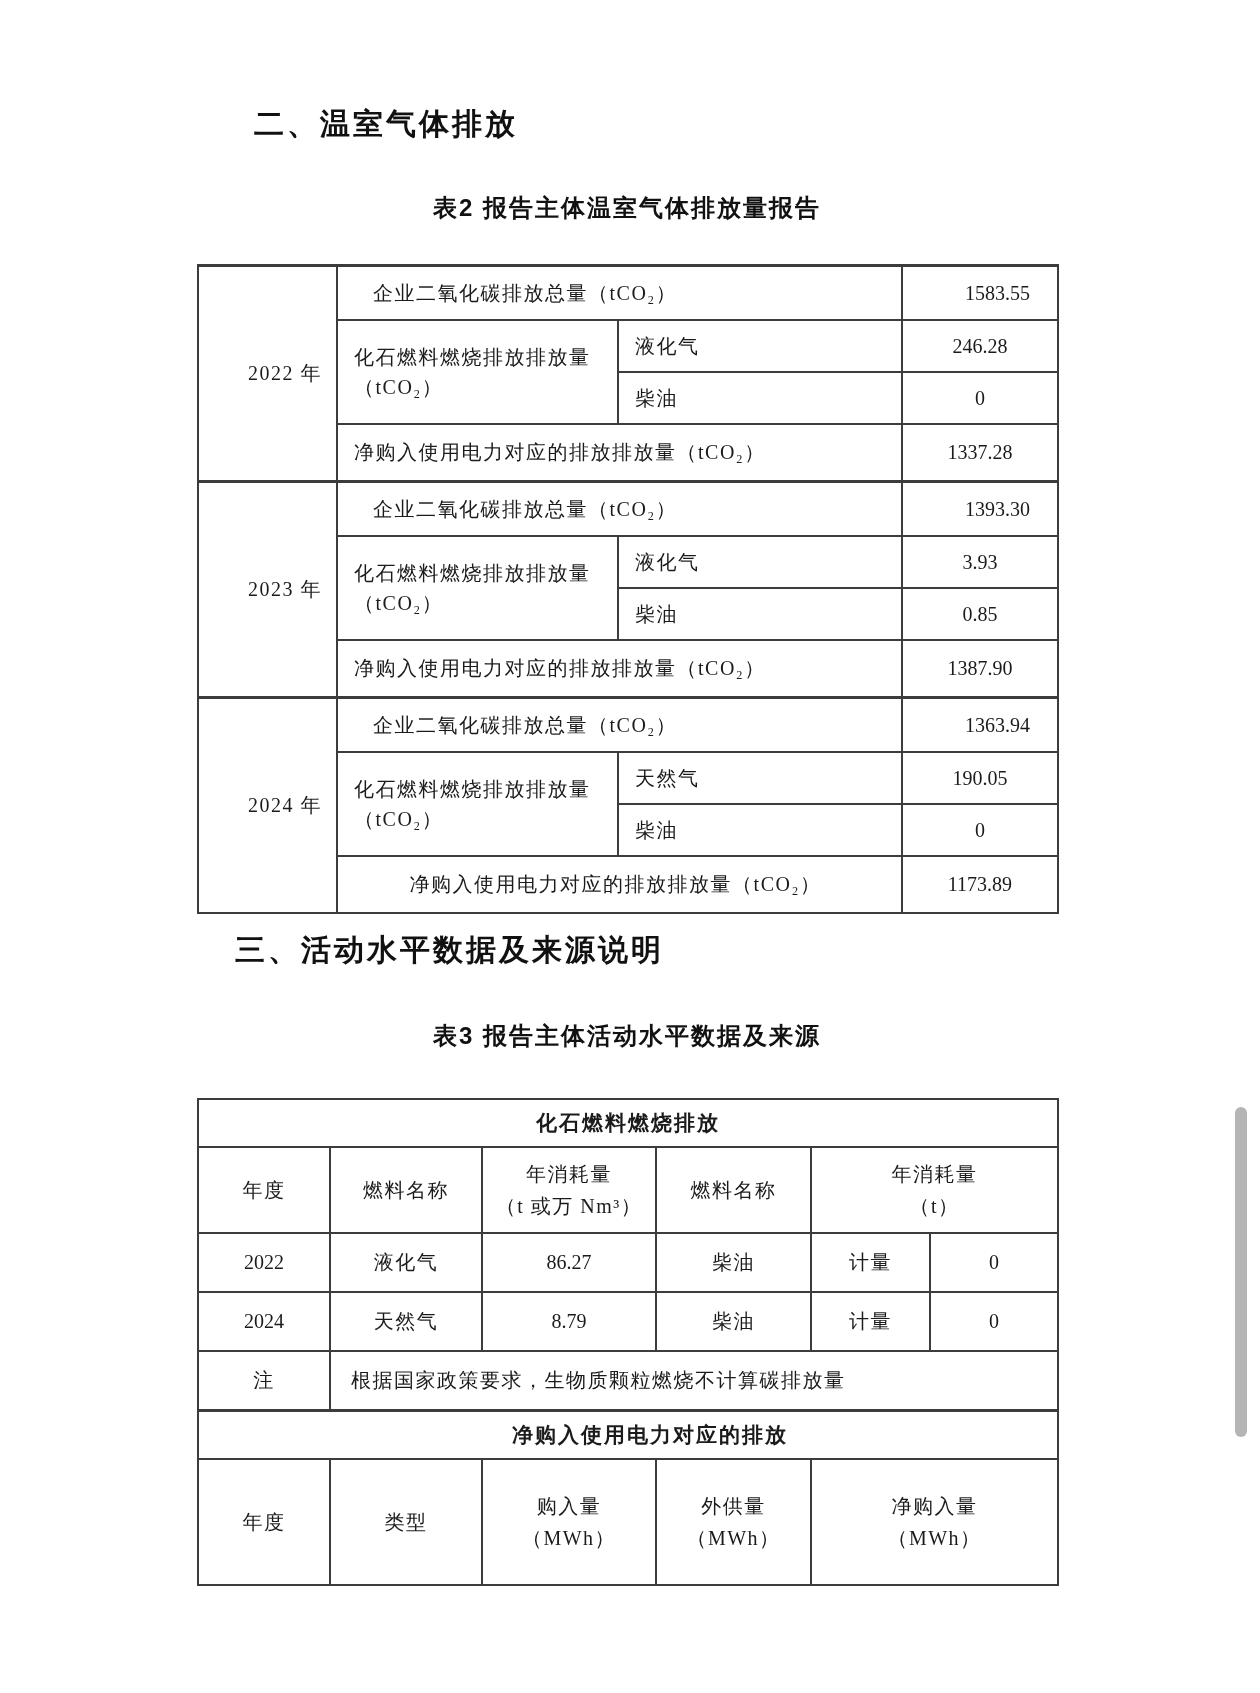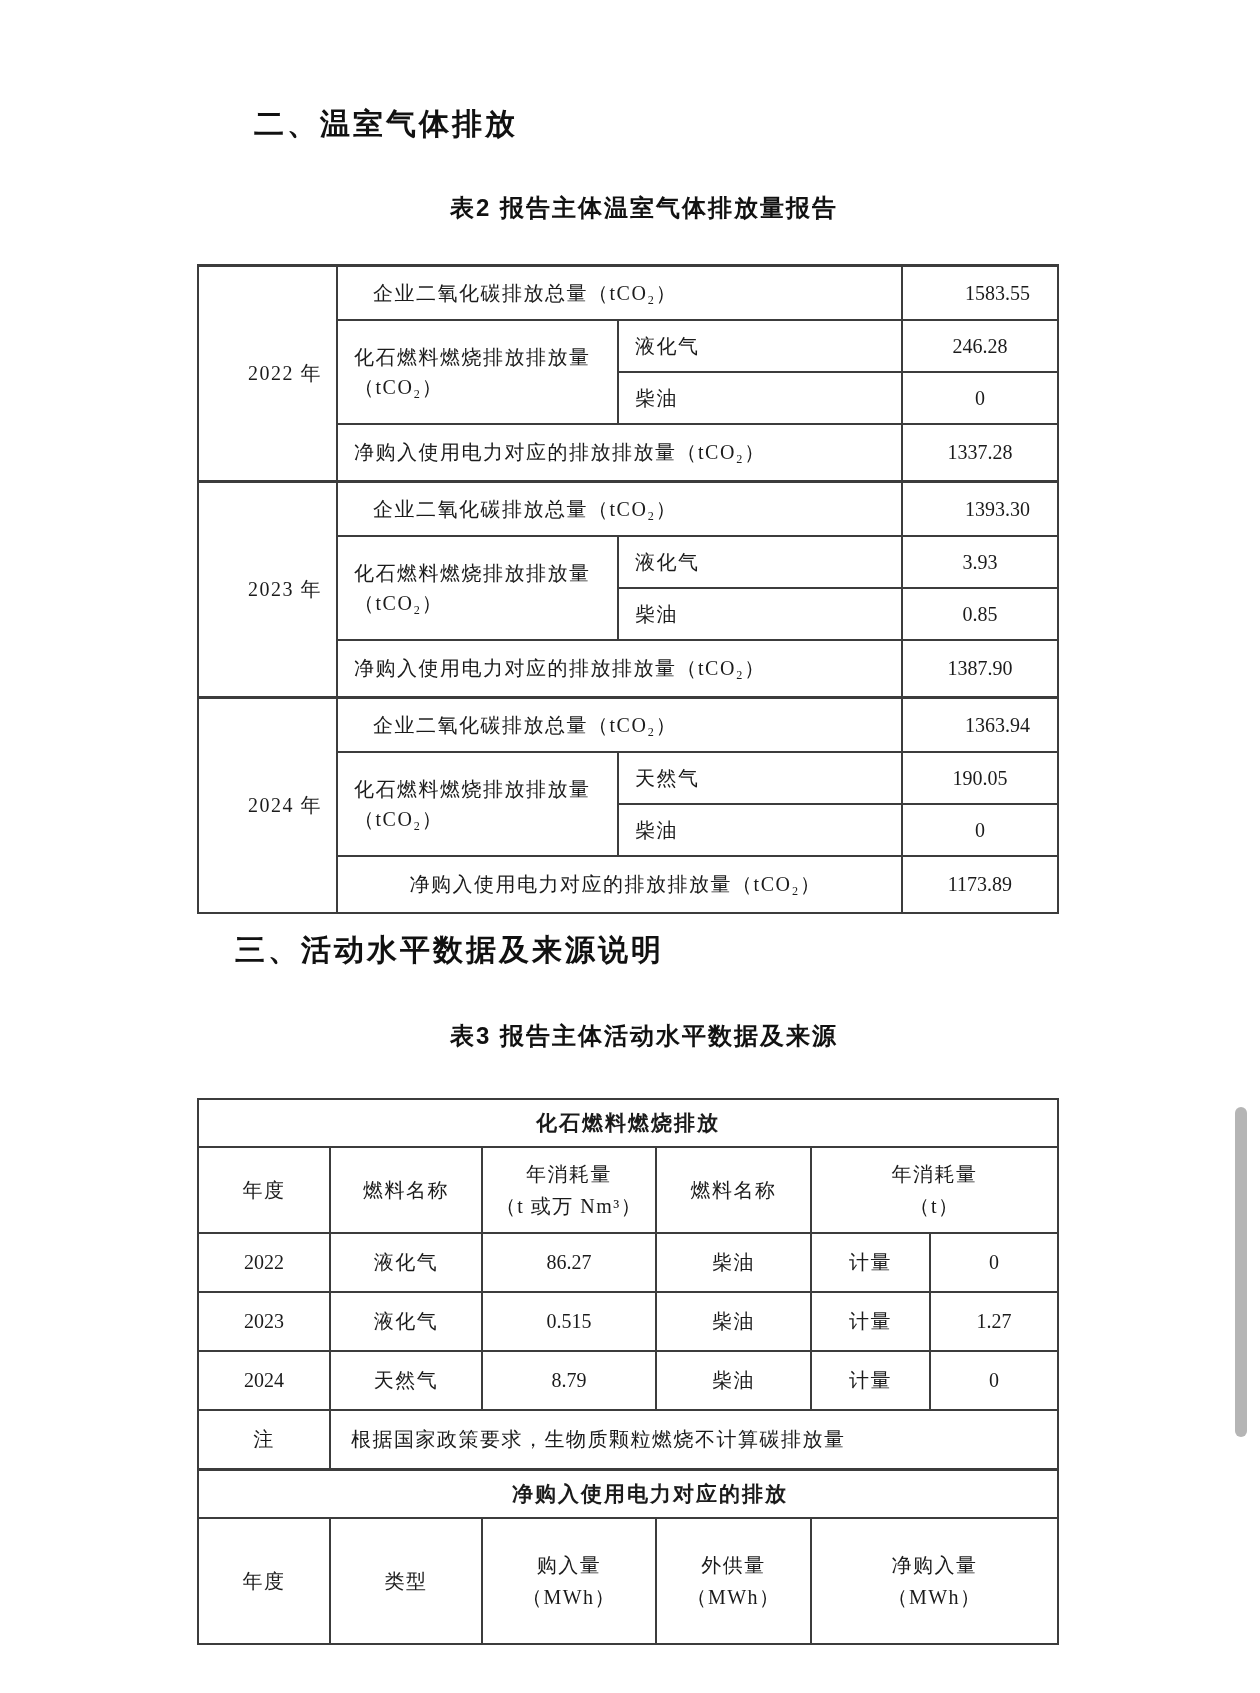--- a/index.html
+++ b/index.html
@@ -11,21 +11,21 @@
     font-family:"Liberation Serif","DejaVu Serif","DejaVu Sans",serif;
     color:#1b1b1b;
   }
   .heading{
     position:absolute;left:235px;
     font-family:"Liberation Sans","DejaVu Sans",sans-serif;
     font-weight:700;font-size:30px;letter-spacing:3px;color:#111;
     white-space:nowrap;
   }
   .tbl-title{
-    position:absolute;left:214px;width:860px;text-align:center;
+    position:absolute;left:197px;width:860px;text-align:center;
     font-family:"Liberation Sans","DejaVu Sans",sans-serif;
     font-weight:700;font-size:24px;letter-spacing:2px;color:#111;
     white-space:nowrap;
   }
   table{
     position:absolute;left:197px;
     border-collapse:collapse;table-layout:fixed;
   }
   td{
     border:2px solid #3c3c3c;
@@ -169,28 +169,20 @@
       </tr>
       <tr class="h57">
         <td class="num">2022</td>
         <td>液化气</td>
         <td class="num">86.27</td>
         <td>柴油</td>
         <td>计量</td>
         <td class="num">0</td>
       </tr>
       <tr class="h57">
-        <td class="num">2023</td>
-        <td>液化气</td>
-        <td class="num">0.515</td>
-        <td>柴油</td>
-        <td>计量</td>
-        <td class="num">1.27</td>
-      </tr>
-      <tr class="h57">
         <td class="num">2024</td>
         <td>天然气</td>
         <td class="num">8.79</td>
         <td>柴油</td>
         <td>计量</td>
         <td class="num">0</td>
       </tr>
       <tr class="h57">
         <td>注</td>
         <td class="note-text" colspan="5">根据国家政策要求，生物质颗粒燃烧不计算碳排放量</td>

